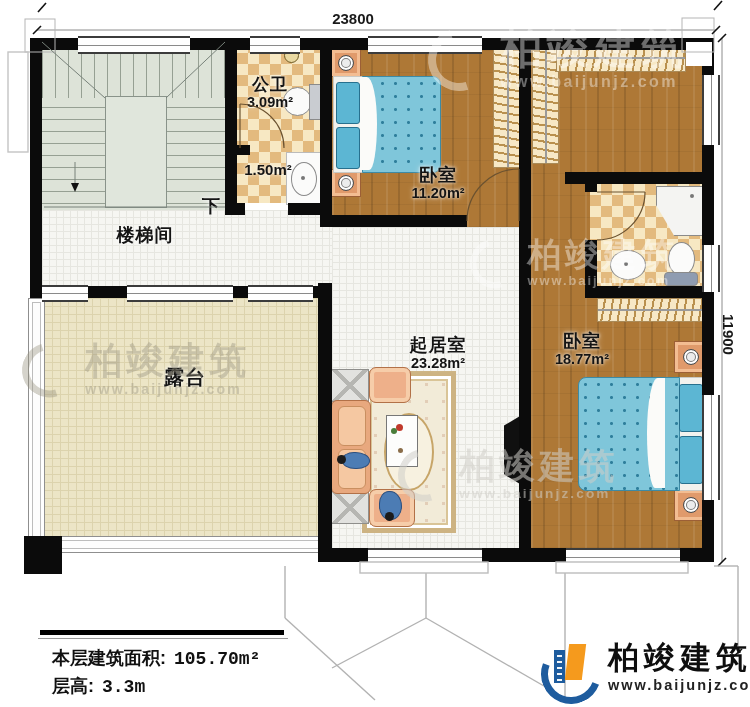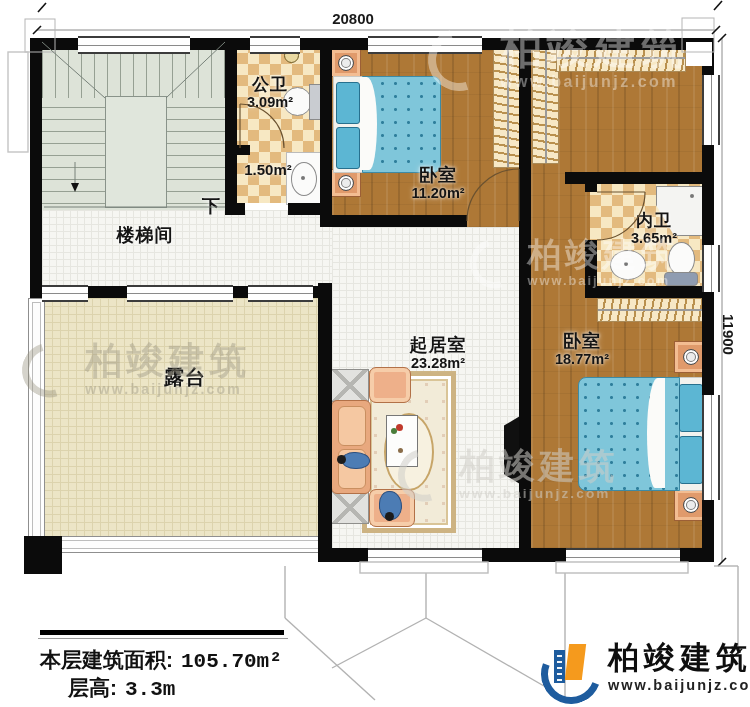--- a/index.html
+++ b/index.html
@@ -76,21 +76,21 @@
   .wm-terr{color:rgba(150,145,126,.40);}
   .wm-wood{color:rgba(255,255,255,.40);}
   .wm-lite{color:rgba(208,206,200,.55);}
   
   .dim{position:absolute;font-weight:700;font-size:15px;color:#1a1a1a;}
   .titleline{position:absolute;left:40px;top:584px;display:flex;align-items:baseline;gap:18px;}
   .title-main{font-size:40px;font-weight:700;letter-spacing:2px;}
   .title-scale{font-size:27px;font-weight:500;font-family:"Liberation Mono","DejaVu Sans Mono",monospace;}
   .title-ul{position:absolute;left:40px;top:630px;width:244px;height:5px;background:#000;}
   .title-ul2{position:absolute;left:38px;top:638px;width:250px;height:1px;background:#9a9a9a;}
-  .tb-line{position:absolute;left:40px;font-size:21px;font-weight:700;}
+  .tb-line{position:absolute;left:52px;font-size:18px;font-weight:700;}
   .tb-line .val{font-family:"Liberation Mono","DejaVu Sans Mono",monospace;font-weight:700;margin-left:8px;}
   .logo{position:absolute;left:540px;top:638px;display:flex;align-items:center;gap:10px;}
   .logo-ic{position:relative;width:58px;height:58px;flex:0 0 auto;}
   .logo-sw{position:absolute;left:1px;top:6px;width:46px;height:46px;border-radius:50%;
      border:7px solid #1e5c9e;border-top-color:transparent;border-right-color:transparent;transform:rotate(-24deg);}
   .logo-b1{position:absolute;left:27px;top:6px;width:17px;height:36px;background:#f59a1d;transform:skewX(-7deg);}
   .logo-b2{position:absolute;left:14px;top:12px;width:11px;height:33px;background:#1e5c9e;
      background-image:repeating-linear-gradient(0deg,rgba(255,255,255,.95) 0 2px,transparent 2px 6px);background-size:5px 100%;background-repeat:no-repeat;background-position:3px 4px;}
   .logo-name{font-size:31px;font-weight:800;letter-spacing:5px;color:#0e0e0e;line-height:1;}
   .logo-url{font-size:14.5px;font-weight:700;letter-spacing:2px;color:#222;margin-top:4px;}
@@ -220,37 +220,33 @@
     <div class="rname" style="font-size:17px;">公卫</div>
     <div class="rarea">3.09m²</div>
   </div>
   <div class="rlabel z5" style="left:238px;top:162px;width:60px;">
     <div class="rarea" style="font-size:15px;">1.50m²</div>
   </div>
   <div class="rlabel z5" style="left:400px;top:166px;width:76px;">
     <div class="rname">卧室</div>
     <div class="rarea">11.20m²</div>
   </div>
-  <div class="rlabel z5" style="left:618px;top:212px;width:72px;">
-    <div class="rname" style="font-size:17px;">内卫</div>
-    <div class="rarea">3.65m²</div>
-  </div>
   <div class="rlabel z5" style="left:398px;top:336px;width:80px;">
     <div class="rname">起居室</div>
     <div class="rarea">23.28m²</div>
   </div>
   <div class="rlabel z5" style="left:542px;top:332px;width:80px;">
     <div class="rname">卧室</div>
     <div class="rarea">18.77m²</div>
   </div>
   <div class="rlabel z5" style="left:148px;top:366px;width:74px;">
     <div class="rname" style="font-size:20px;">露台</div>
   </div>
 
-  <div class="dim" style="left:318px;top:10px;width:70px;text-align:center;">20800</div>
+  <div class="dim" style="left:318px;top:10px;width:70px;text-align:center;">23800</div>
   <div class="dim" style="left:697px;top:326px;width:62px;text-align:center;transform:rotate(90deg);">11900</div>
 
   <div class="wm wm-terr" style="left:22px;top:342px;transform:scale(.88);transform-origin:left top;">
     <div class="wm-mark"></div>
     <div>
         <div class="wm-name">柏竣建筑</div>
          <div class="wm-url">www.baijunjz.com</div>
       </div>
   </div>
   <div class="wm wm-wood" style="left:428px;top:28px;">
@@ -319,21 +315,21 @@
       <rect x="556" y="562" width="132" height="11" fill="#fff" stroke="#bcbcbc"></rect>
       <rect x="8" y="52" width="20" height="100" fill="none" stroke="#c4c4c4"></rect>
     </g>
   </svg>
 
   <div class="title-ul z9"></div>
   <div class="title-ul2 z9"></div>
   <div class="tb-line z9" style="top:646px;">
     <span>本层建筑面积:</span><span class="val">105.70m²</span>
   </div>
-  <div class="tb-line z9" style="top:674px;margin-left:28px;">
+  <div class="tb-line z9" style="top:674px;">
     <span>层高:</span><span class="val">3.3m</span>
   </div>
 
   <div class="logo z9">
     <div class="logo-ic">
       <div class="logo-sw"></div>
       <div class="logo-b2"></div>
       <div class="logo-b1"></div>
     </div>
     <div>

